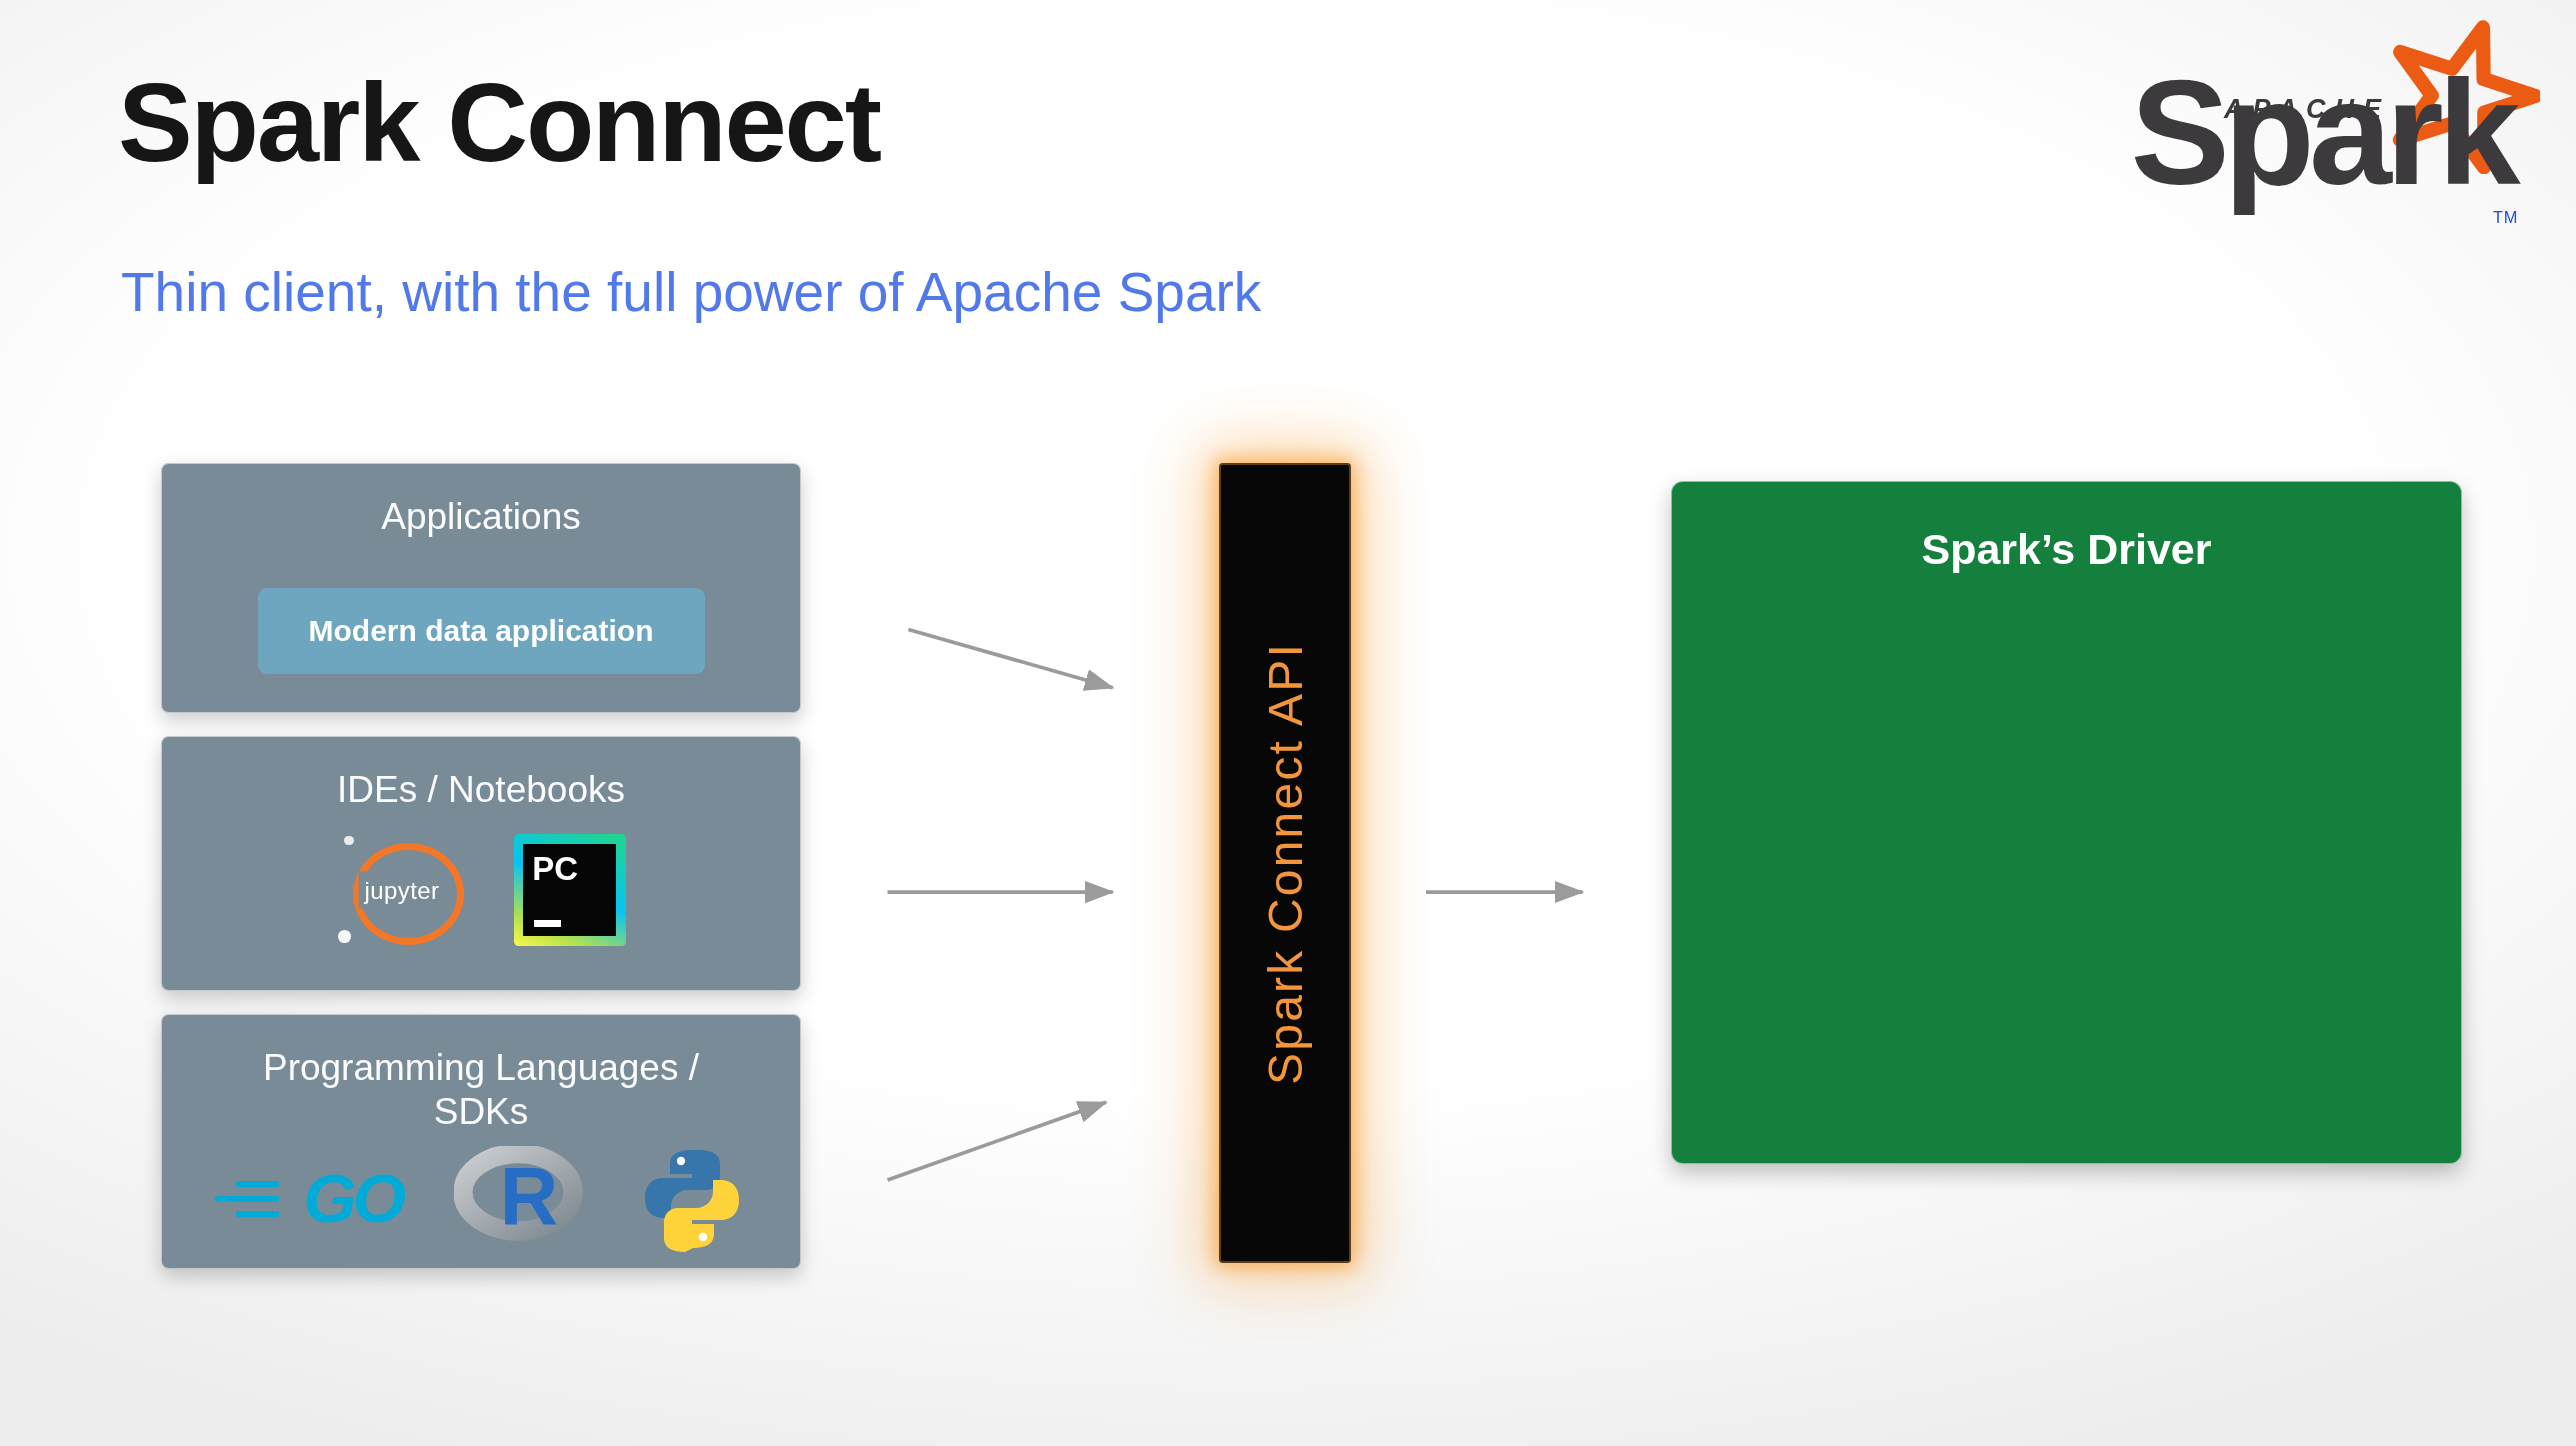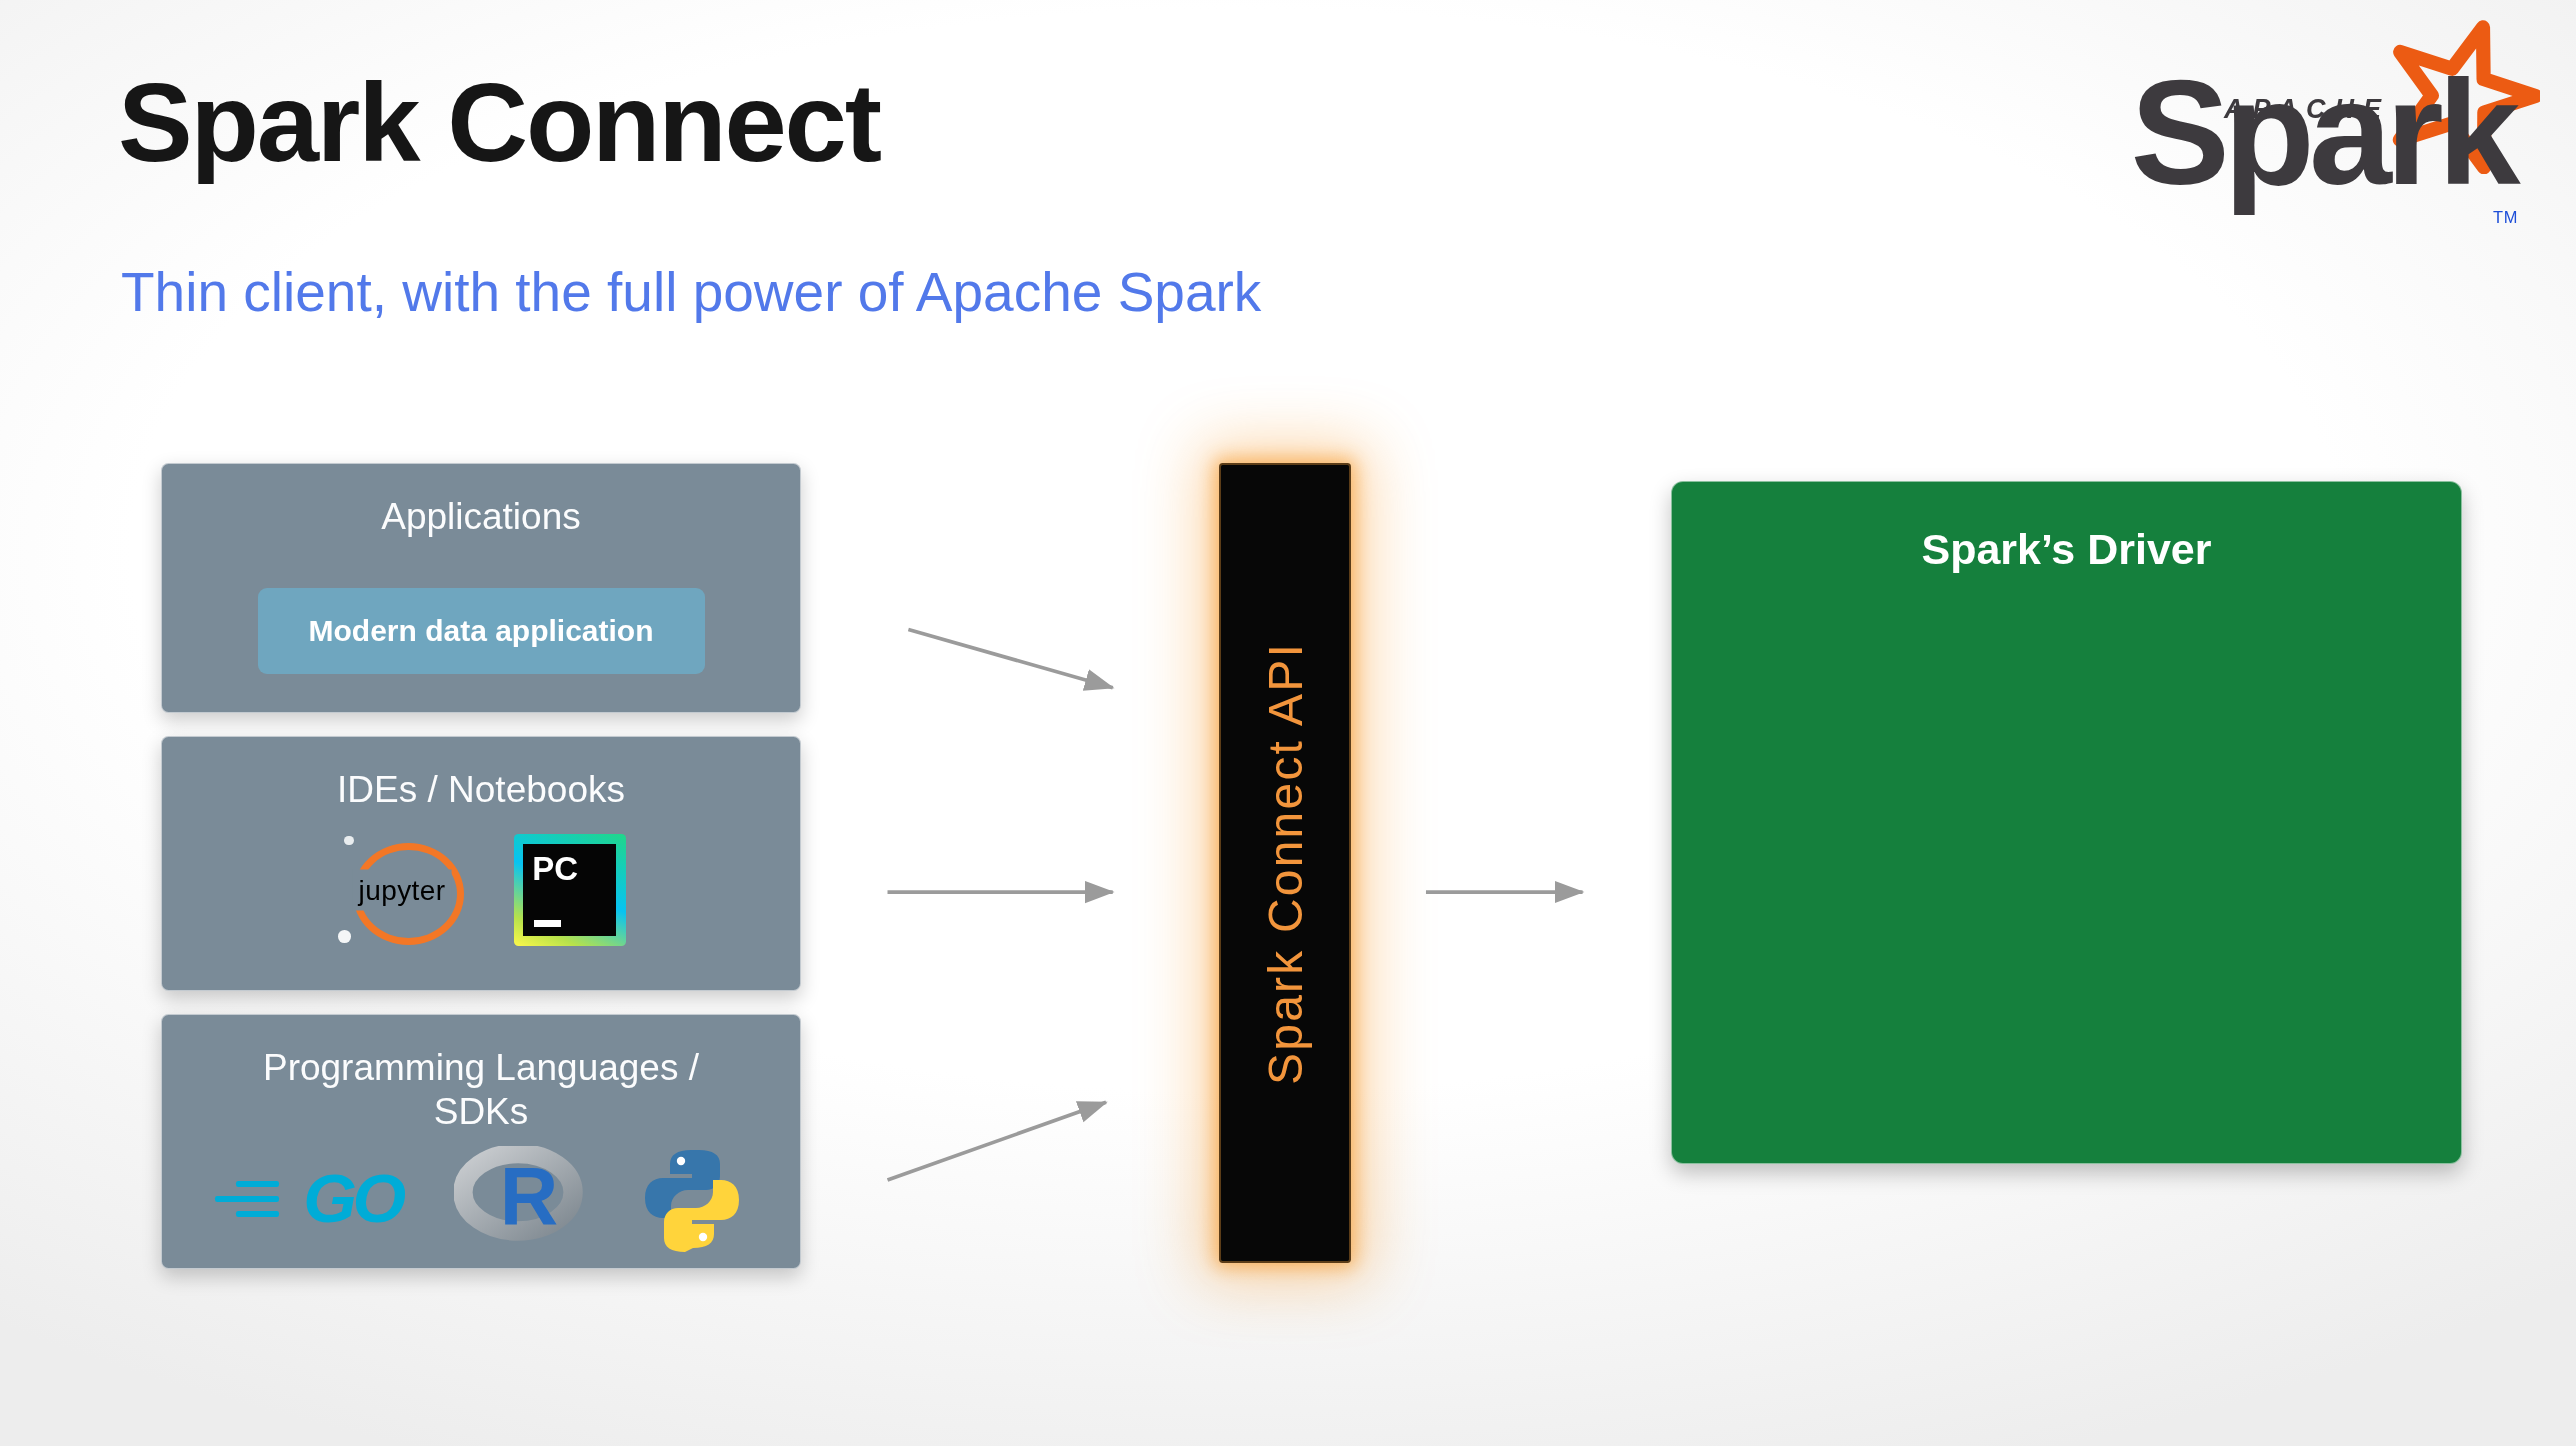--- a/index.html
+++ b/index.html
@@ -34,21 +34,21 @@
   .pill{margin:49px auto 0;width:447px;height:86px;background:#6FA6BF;border-radius:9px;
         display:flex;align-items:center;justify-content:center;font-size:30px;font-weight:700;color:#fff;}
 
   .logo-row{display:flex;align-items:center;justify-content:center;gap:46px;margin-top:19.4px;}
   .logo-row-langs{gap:52px;margin-top:10.4px;}
 
   
   .jupyter{position:relative;width:131px;height:118px;}
   .jupyter-ring{position:absolute;left:16.4px;top:12px;width:97px;height:88px;border:7.5px solid #F37726;border-radius:50%;}
   .jupyter-text{position:absolute;left:50%;top:50%;transform:translate(-50%,-50%);
-                background:#7A8B98;padding:4.5px 6px;font-size:28px;color:#000000;font-weight:400;letter-spacing:0.4px;text-align:right;}
+                background:#7A8B98;padding:4.5px 6px;font-size:24px;color:#ffffff;font-weight:400;letter-spacing:0.4px;text-align:right;}
   .jdot{position:absolute;border-radius:50%;background:#E9EDEF;}
   .jdot-a{width:9.7px;height:9.7px;left:7.5px;top:4.5px;}
   .jdot-b{width:12.7px;height:12.7px;left:1.5px;bottom:6px;background:#F4F6F7;}
 
   
   .pycharm{position:relative;width:112px;height:112px;border-radius:4.5px;
            background:linear-gradient(205deg,#21D789 0%,#07C3F2 48%,#B7E24B 82%,#FDF84A 100%);}
   .pycharm-inner{position:absolute;inset:9.7px;background:#050505;text-align:center;}
   .pycharm-label{position:absolute;left:9px;top:6px;font-size:33px;font-weight:700;color:#FFFFFF;letter-spacing:0px;}
   .pycharm-underscore{position:absolute;left:10.4px;bottom:9.7px;width:27px;height:6.7px;background:#FFFFFF;}

